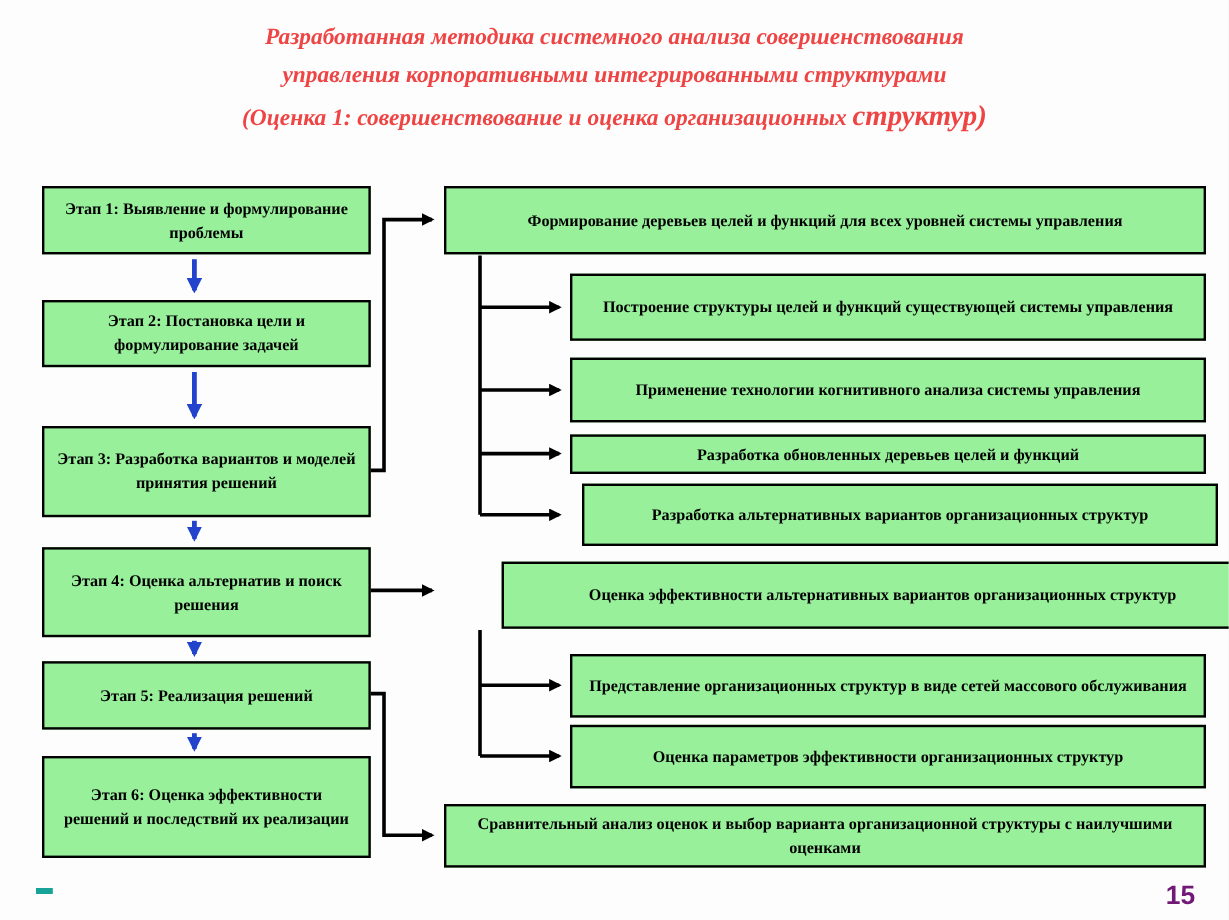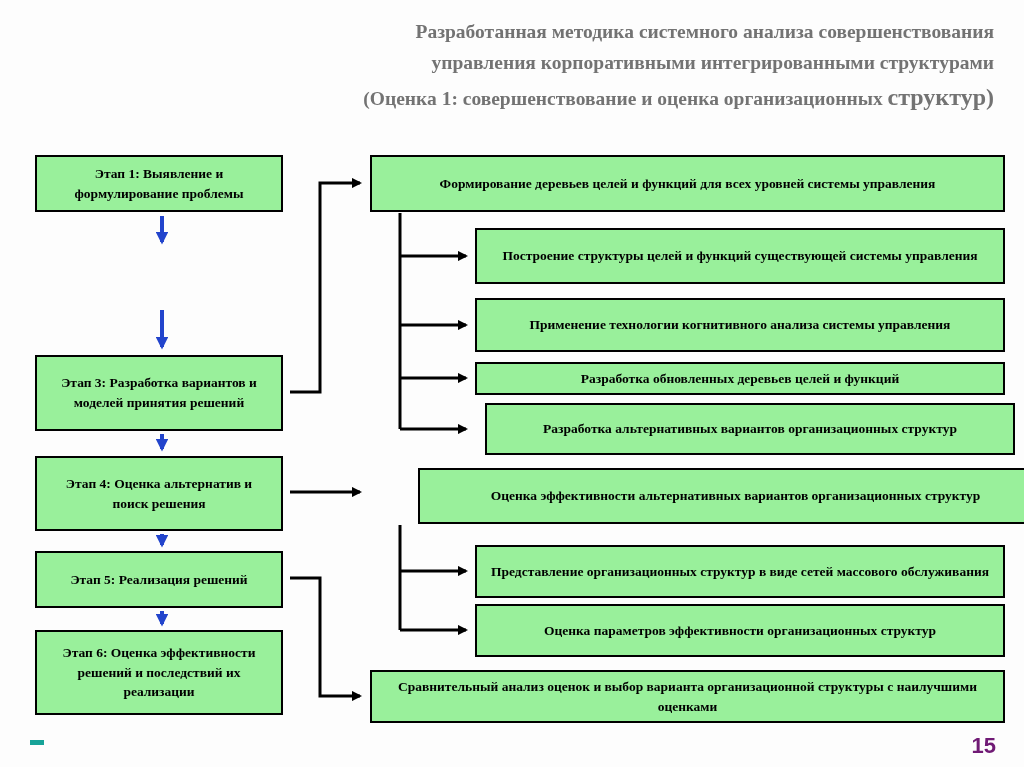--- a/index.html
+++ b/index.html
@@ -14,44 +14,45 @@
     height: 767px;
     background: #fdfdfd;
     overflow: hidden;
     margin: 0 auto;
   }
   .title {
     position: absolute;
     top: 16px;
     left: 30px;
     right: 30px;
-    text-align: right;
-    color: #737373;
+    text-align: center;
+    color: #ef4444;
     font-weight: bold;
     font-size: 19.5px;
     line-height: 1.6;
+    font-style: italic;
   }
   .title .t-line { white-space: nowrap; }
   .title .t-big { font-size: 24px; }
   .box {
     position: absolute;
     background: #99f09b;
     border: 2px solid #000;
     box-sizing: border-box;
     display: flex;
     align-items: center;
     justify-content: center;
     text-align: center;
     font-weight: bold;
     color: #000;
     font-size: 13.5px;
     line-height: 1.45;
     padding: 2px 10px;
   }
-  .stage-box { left: 35px; width: 248px; }
+  .stage-box { left: 35px; width: 274px; }
   .connector-layer {
     position: absolute;
     top: 0; left: 0;
     width: 1024px; height: 767px;
     pointer-events: none;
   }
   .page-number {
     position: absolute;
     right: 28px;
     bottom: 8px;
@@ -107,20 +108,21 @@
       <polyline points="400,429 466,429" marker-end="url(#arrow-black)"></polyline>
       <polyline points="290,492 360,492" marker-end="url(#arrow-black)"></polyline>
       <polyline points="400,525 400,630"></polyline>
       <polyline points="400,571 466,571" marker-end="url(#arrow-black)"></polyline>
       <polyline points="400,630 466,630" marker-end="url(#arrow-black)"></polyline>
       <polyline points="290,578 320,578 320,696 360,696" marker-end="url(#arrow-black)"></polyline>
     </g>
   </svg>
 
   <div class="box stage-box" style="top:155px;height:57px;">Этап 1: Выявление и формулирование проблемы</div>
+  <div class="box stage-box" style="top:250px;height:56px;">Этап 2: Постановка цели и формулирование задачей</div>
   <div class="box stage-box" style="top:355px;height:76px;">Этап 3: Разработка вариантов и моделей принятия решений</div>
   <div class="box stage-box" style="top:456px;height:75px;">Этап 4: Оценка альтернатив и поиск решения</div>
   <div class="box stage-box" style="top:551px;height:57px;">Этап 5: Реализация решений</div>
   <div class="box stage-box" style="top:630px;height:85px;">Этап 6: Оценка эффективности решений и последствий их реализации</div>
 
   <div class="box" style="left:370px;top:155px;width:635px;height:57px;">Формирование деревьев целей и функций для всех уровней системы управления</div>
   <div class="box" style="left:475px;top:228px;width:530px;height:56px;">Построение структуры целей и функций существующей системы управления</div>
   <div class="box" style="left:475px;top:298px;width:530px;height:54px;">Применение технологии когнитивного анализа системы управления</div>
   <div class="box" style="left:475px;top:362px;width:530px;height:33px;">Разработка обновленных деревьев целей и функций</div>
   <div class="box" style="left:485px;top:403px;width:530px;height:52px;">Разработка альтернативных вариантов организационных структур</div>

